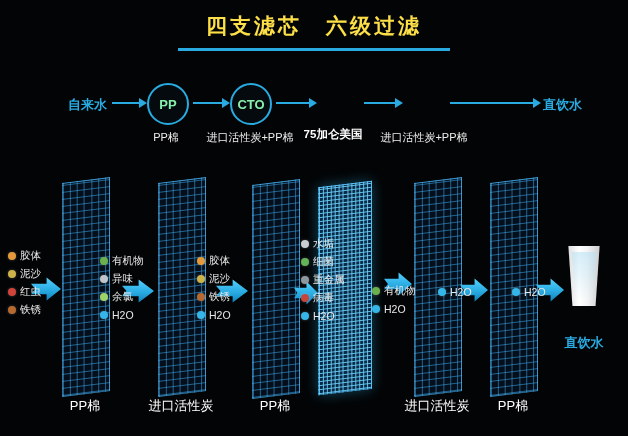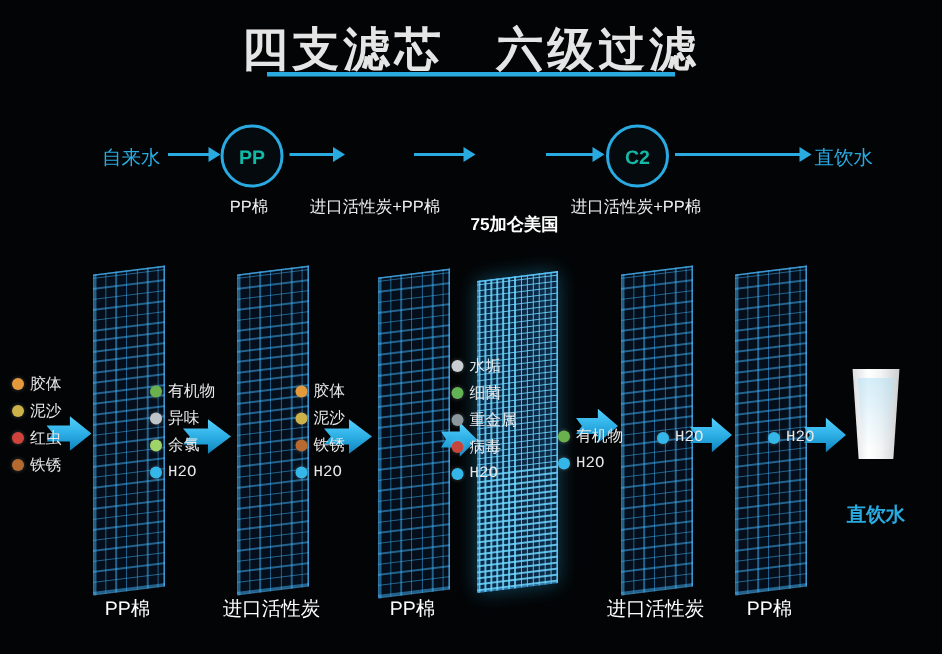--- a/index.html
+++ b/index.html
@@ -1,50 +1,50 @@
 <!DOCTYPE html>
 <html><head>
 <meta charset="utf-8">
 <style>
   html,body{margin:0;padding:0;background:#000;}
   .stage{position:relative;width:628px;height:436px;background:#030405;overflow:hidden;
          font-family:"Liberation Sans","DejaVu Sans",sans-serif;color:#fff;}
 
   
   .title{position:absolute;top:12px;left:0;width:100%;text-align:center;
-         font-size:31px;font-weight:bold;letter-spacing:3px;white-space:pre;color:#e5e5e5;}
+         font-size:21px;font-weight:bold;letter-spacing:3px;white-space:pre;color:#fde047;}
   .title-underline{position:absolute;top:48px;left:50%;transform:translateX(-50%);
          width:272px;height:3px;background:#29abe2;}
 
   
-  .flow-endpoint{position:absolute;font-size:13px;font-weight:normal;color:#29abe2;}
+  .flow-endpoint{position:absolute;font-size:13px;font-weight:bold;color:#29abe2;}
   .flow-arrow{position:absolute;height:2px;background:#29abe2;}
   .flow-arrow::after{content:"";position:absolute;right:-7px;top:-4px;width:0;height:0;
          border-left:8px solid #29abe2;border-top:5px solid transparent;border-bottom:5px solid transparent;}
   .stage-circle{position:absolute;width:38px;height:38px;border:2px solid #29abe2;border-radius:50%;
-         color:#14b8a6;font-weight:bold;font-size:13px;display:flex;align-items:center;justify-content:center;
+         color:#86efac;font-weight:bold;font-size:13px;display:flex;align-items:center;justify-content:center;
          background:rgba(10,25,40,.3);}
   .stage-caption{position:absolute;font-size:11px;color:#eee;text-align:center;}
   .stage-caption.bold{font-weight:bold;font-size:11.5px;line-height:14px;color:#fff;}
 
   
   .panel{position:absolute;width:46px;height:212px;transform:skewY(-7deg);
          border:1px solid rgba(80,190,255,.55);background-color:rgba(8,26,46,.55);
          background-image:
            repeating-linear-gradient(0deg,rgba(62,180,255,.5) 0,rgba(62,180,255,.5) 1px,transparent 1px,transparent 7px),
            repeating-linear-gradient(90deg,rgba(62,180,255,.5) 0,rgba(62,180,255,.5) 1px,transparent 1px,transparent 7px);}
   .panel.ro{background-color:rgba(12,48,84,.85);
          background-image:
            repeating-linear-gradient(0deg,rgba(110,215,255,.85) 0,rgba(110,215,255,.85) 1px,transparent 1px,transparent 4px),
            repeating-linear-gradient(90deg,rgba(110,215,255,.85) 0,rgba(110,215,255,.85) 1px,transparent 1px,transparent 4px);
          box-shadow:0 0 14px rgba(41,171,226,.4);}
   .panel-label{position:absolute;top:397px;font-size:13px;color:#fff;text-align:center;width:96px;}
 
   
-  .stream-list{position:absolute;z-index:3;font-family:Liberation Mono, monospace;}
+  .stream-list{position:absolute;z-index:3;}
   .stream-item{display:flex;align-items:center;height:18px;font-size:10.5px;color:#e8e8e8;white-space:nowrap;}
   .dot{width:8px;height:8px;border-radius:50%;margin-right:4px;flex:0 0 auto;box-shadow:0 0 3px rgba(255,255,255,.25);}
   .stream-arrow{position:absolute;z-index:2;width:30px;height:24px;
          background:linear-gradient(180deg,#55d2ff 0%,#29abe2 55%,#0f7fb8 100%);
          clip-path:polygon(0 28%,52% 28%,52% 2%,100% 50%,52% 98%,52% 72%,0 72%,14% 50%);}
 
   
   .glass{position:absolute;left:567px;top:246px;width:34px;height:60px;
          background:linear-gradient(90deg,#d9dadc 0%,#ffffff 35%,#f2f3f4 60%,#c9cacc 100%);
          clip-path:polygon(4% 0,96% 0,84% 100%,16% 100%);}
@@ -59,29 +59,29 @@
 
 <div class="stage">
 
   <div class="title">四支滤芯　六级过滤</div>
   <div class="title-underline"></div>
 
   <div class="flow-endpoint" style="left:68px;top:96px;">自来水</div>
   <div class="flow-arrow" style="left:112px;top:102px;width:28px;"></div>
   <div class="stage-circle" style="left:147px;top:83px;">PP</div>
   <div class="flow-arrow" style="left:193px;top:102px;width:30px;"></div>
+  <div class="stage-circle" style="left:230px;top:83px;">CTO</div>
   <div class="flow-arrow" style="left:276px;top:102px;width:34px;"></div>
   <div class="flow-arrow" style="left:364px;top:102px;width:32px;"></div>
-  <div class="stage-circle" style="left:404px;top:83px;">C2</div>
   <div class="flow-arrow" style="left:450px;top:102px;width:84px;"></div>
   <div class="flow-endpoint" style="left:543px;top:96px;">直饮水</div>
 
   <div class="stage-caption" style="left:126px;top:130px;width:80px;">PP棉</div>
   <div class="stage-caption" style="left:191px;top:130px;width:118px;">进口活性炭+PP棉</div>
-  <div class="stage-caption bold" style="left:298px;top:127px;width:90px;margin-top:16px;">
+  <div class="stage-caption bold" style="left:288px;top:127px;width:90px;">
     <div>75加仑美国</div>
   </div>
   <div class="stage-caption" style="left:365px;top:130px;width:118px;">进口活性炭+PP棉</div>
 
   <div class="panel" style="left:62px;top:180px;"></div>
   <div class="panel" style="left:158px;top:180px;"></div>
   <div class="panel" style="left:252px;top:182px;"></div>
   <div class="panel ro" style="left:318px;top:184px;width:52px;height:206px;"></div>
   <div class="panel" style="left:414px;top:180px;"></div>
   <div class="panel" style="left:490px;top:180px;"></div>

